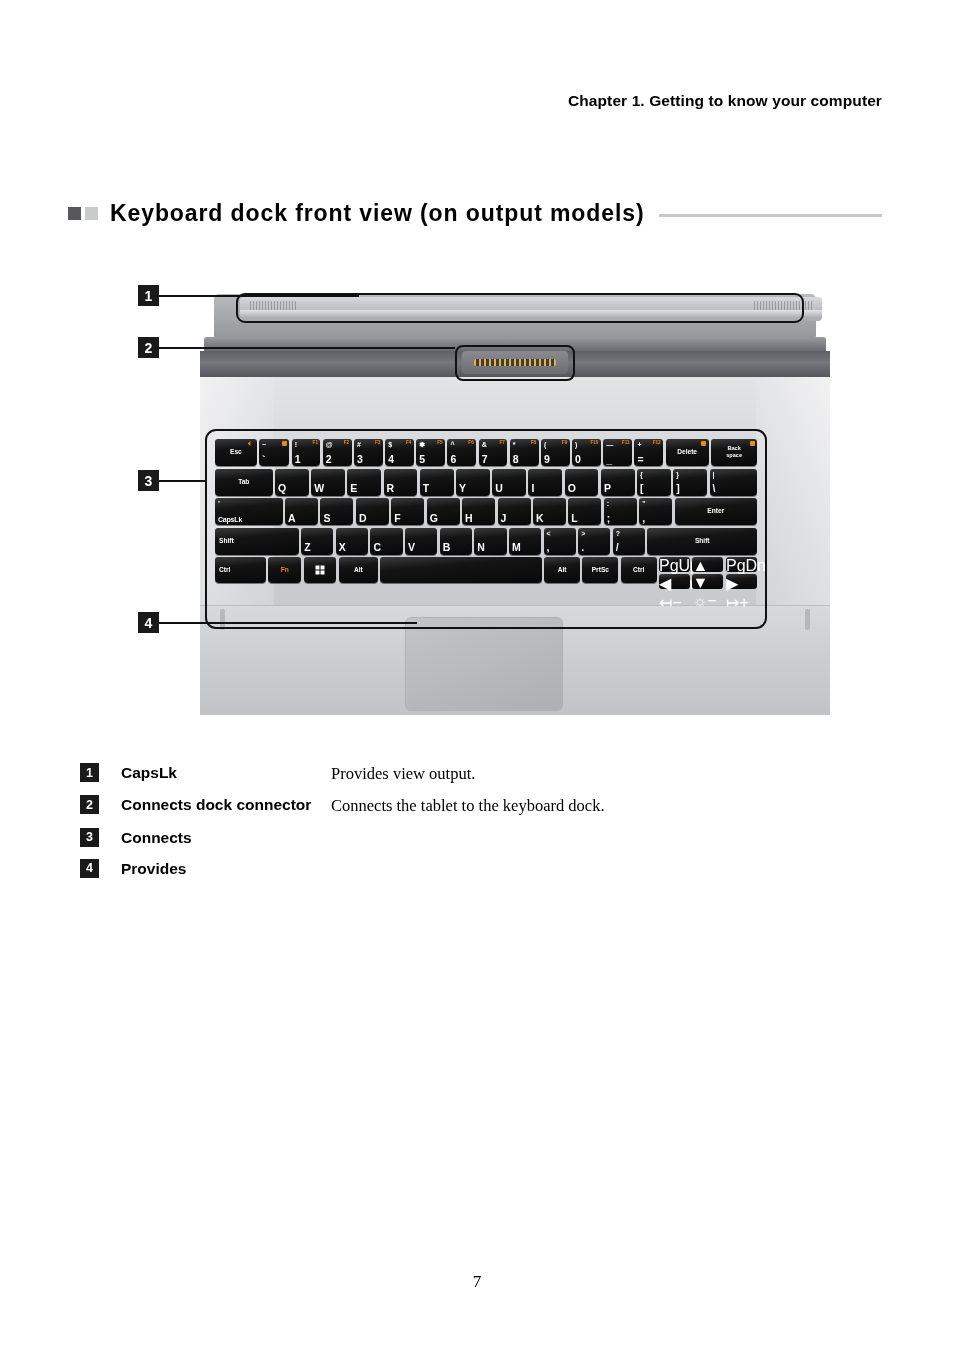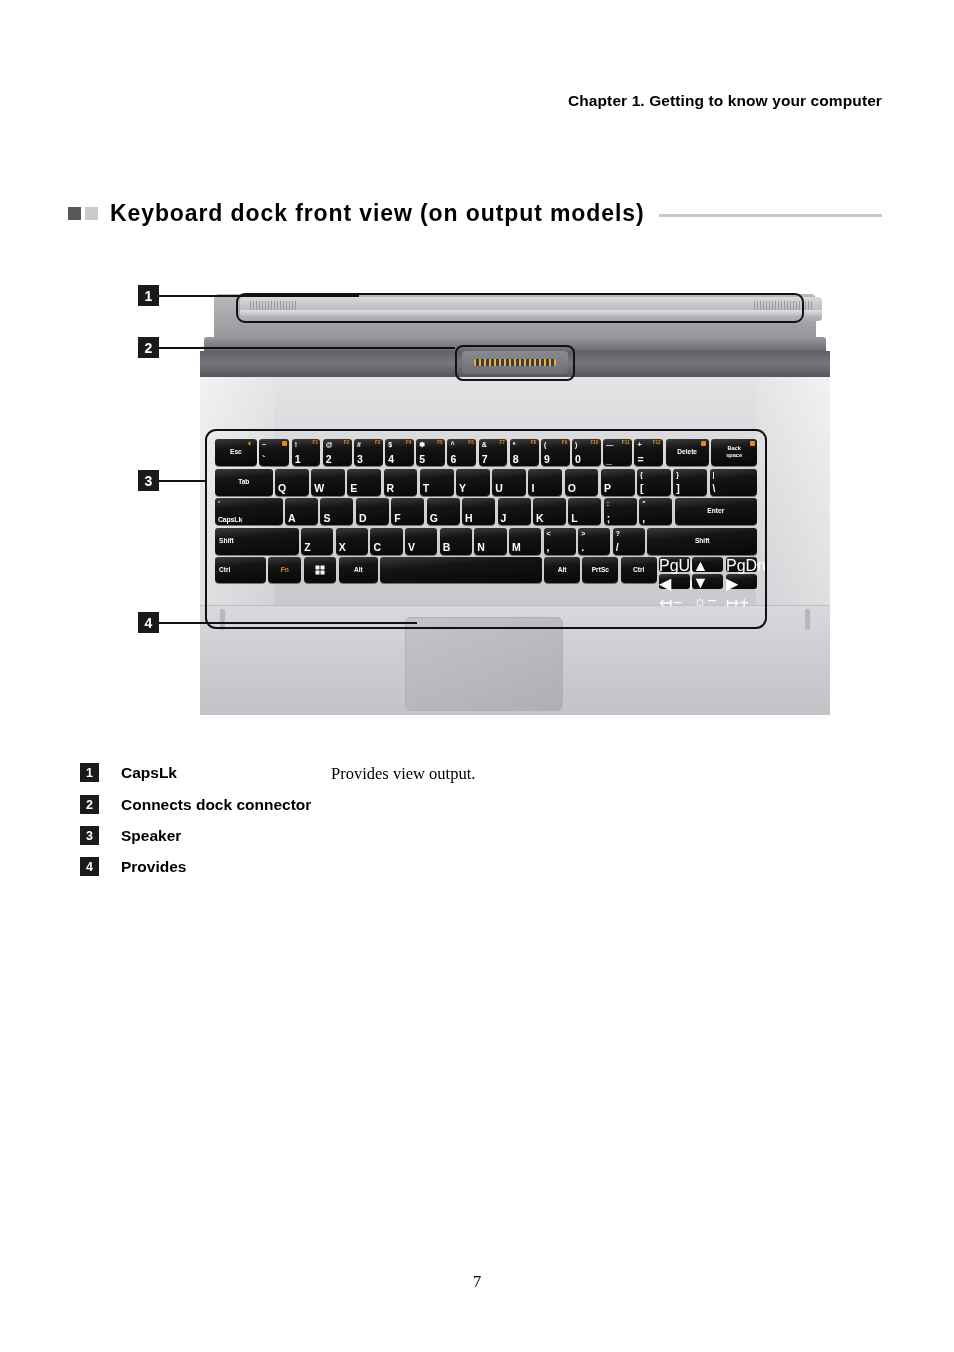--- a/index.html
+++ b/index.html
@@ -782,25 +782,26 @@
 
   <div class="desc-row">
     <span class="num-box">1</span>
     <span class="desc-label">CapsLk</span>
     <span class="desc-text">Provides view output.</span>
   </div>
 
   <div class="desc-row">
     <span class="num-box">2</span>
     <span class="desc-label">Connects dock connector</span>
+    <span class="desc-text">Connects the tablet to the keyboard dock.</span>
   </div>
 
   <div class="desc-row">
     <span class="num-box">3</span>
-    <span class="desc-label">Speaker</span>
+    <span class="desc-label">Connects</span>
     <span class="desc-text"></span>
   </div>
 
   <div class="desc-row">
     <span class="num-box">4</span>
     <span class="desc-label">Provides</span>
     <span class="desc-text"></span>
   </div>
 </div>
 

